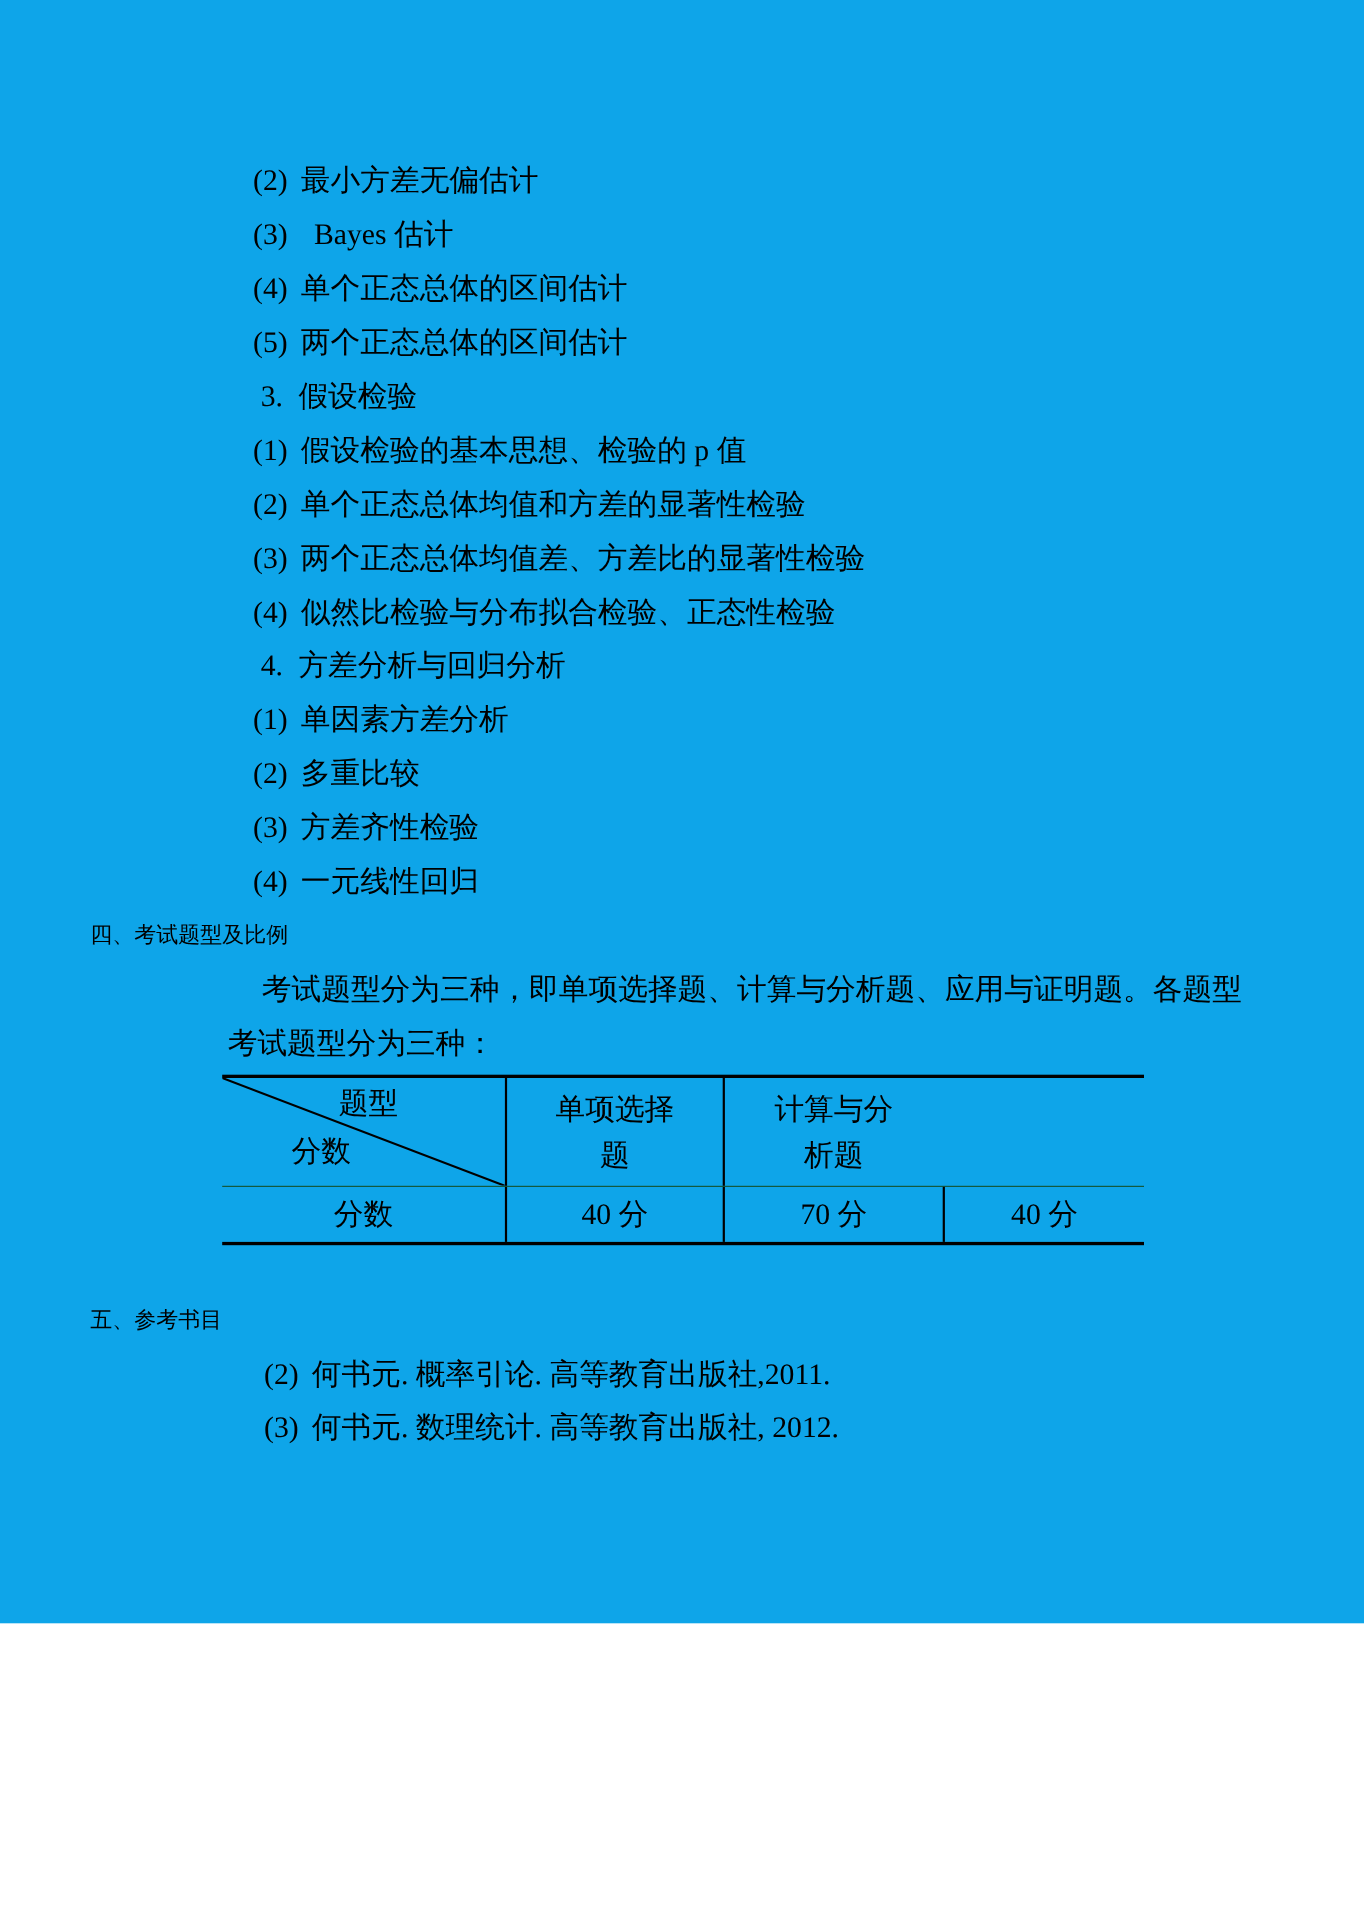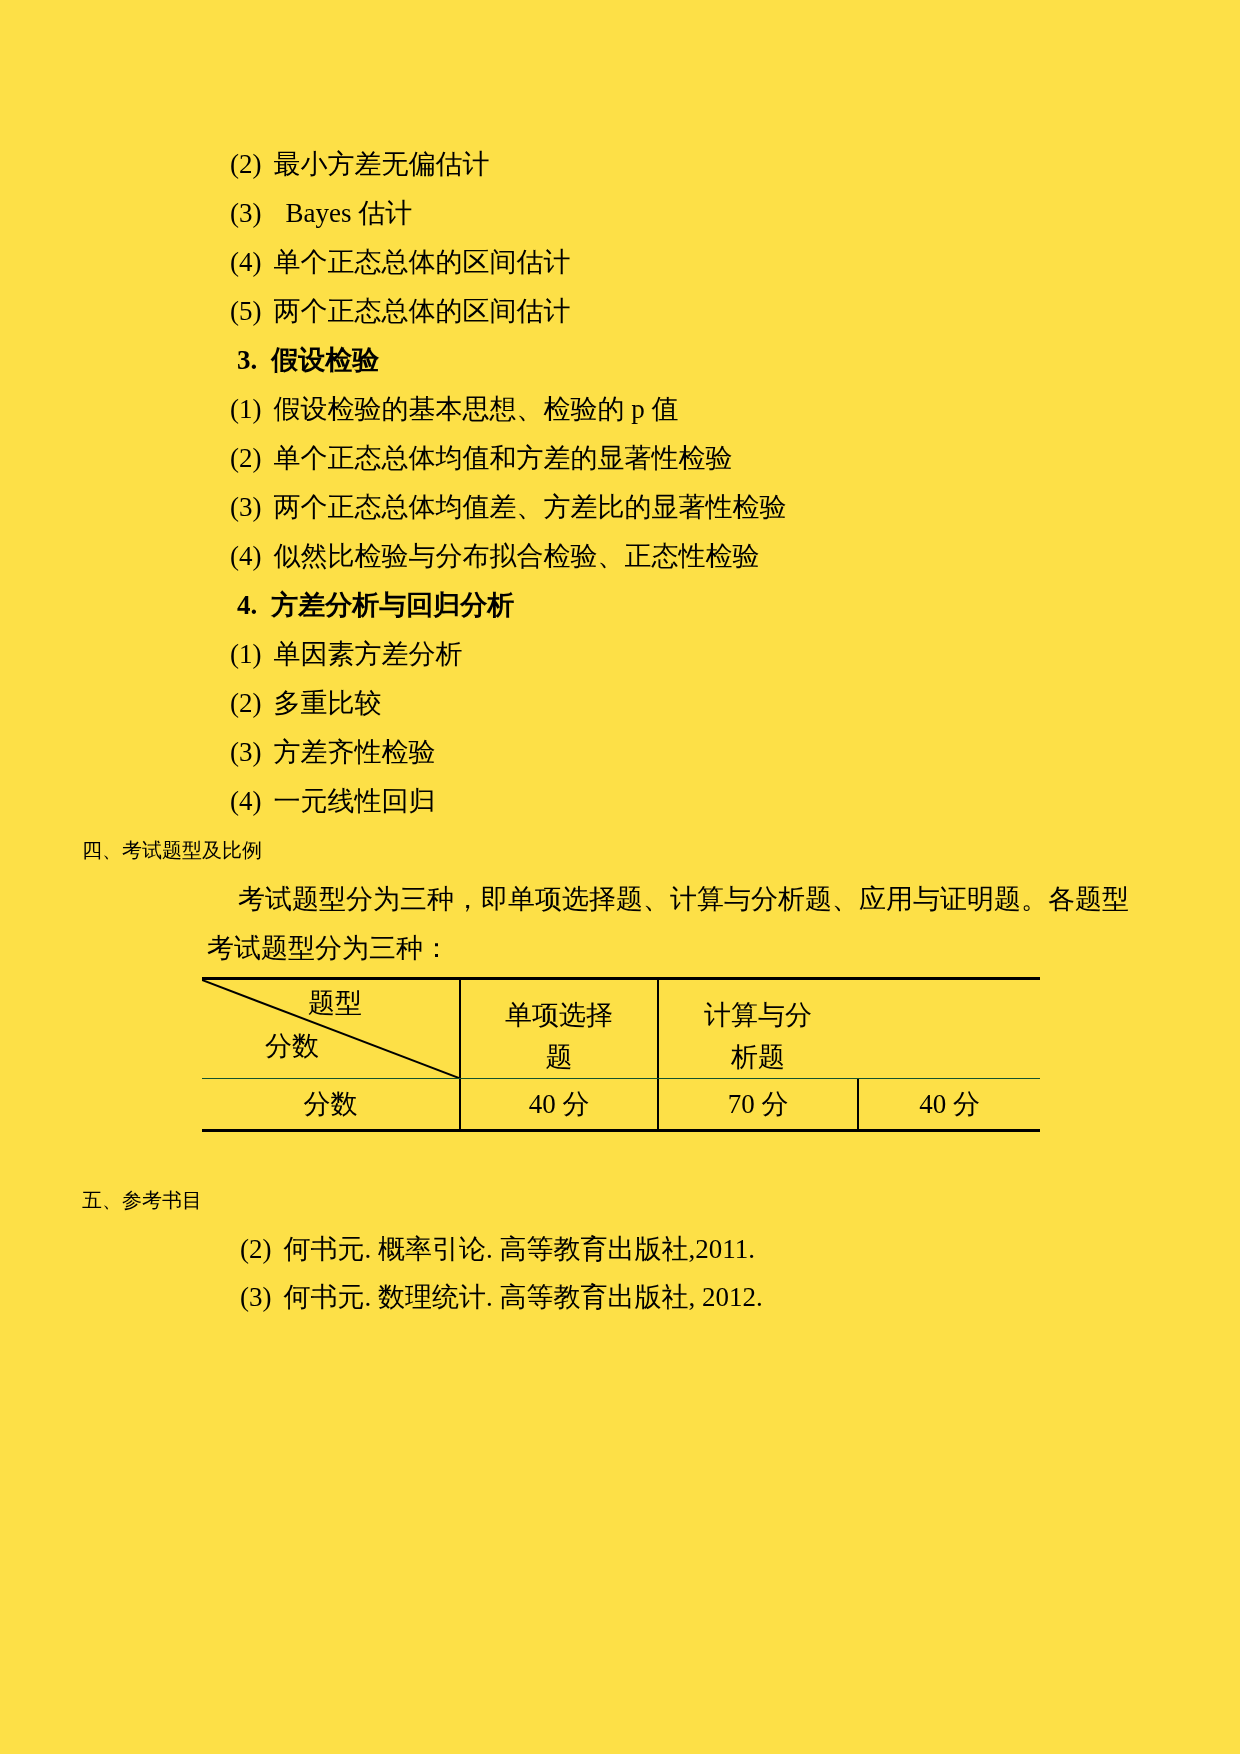--- a/index.html
+++ b/index.html
@@ -1,49 +1,49 @@
 <!DOCTYPE html>
 <html><head>
 <meta charset="utf-8">
 <style>
   html, body { margin:0; padding:0; background:#ffffff; }
   .page {
     position:relative;
     width:1240px;
-    height:1754px;
-    background:#fde047;
+    height:1476px;
+    background:#0ea5e9;
     color:#000;
     font-family:"Liberation Serif","DejaVu Serif",serif;
     overflow:hidden;
   }
   .content { position:absolute; top:140px; left:0; width:100%; }
   .line { height:49px; line-height:49px; font-size:27px; white-space:pre; }
   .item  { padding-left:230px; }
   .item .num { display:inline-block; margin-right:12px; }
   .item.gap-wide .num { margin-right:24px; }
-  .subhead { padding-left:237px; font-weight:bold; }
+  .subhead { padding-left:237px; font-weight:normal; }
   .subhead .num { display:inline-block; margin-right:14px; }
   .majorhead { padding-left:82px; font-weight:normal; font-size:20px; }
   .para1 { padding-left:238px; }
   .para2 { padding-left:207px; }
 
   
   .score-table {
     margin:4px 0 0 202px;
     width:838px;
     border-top:3px solid #000;
     border-bottom:3px solid #000;
     box-sizing:content-box;
   }
   .trow { display:grid; grid-template-columns:257px 198px 200px 183px; }
   .trow.header { height:98px; border-bottom:1px solid #14532d; }
   .trow.data { height:50px; }
   .tcell { box-sizing:border-box; font-size:27px; overflow:hidden; }
   .trow .tcell + .tcell { border-left:2px solid #000; }
-  .head-cell { display:flex; flex-direction:column; align-items:center; justify-content:flex-end; line-height:42px;font-family:Liberation Serif, serif; }
+  .head-cell { display:flex; flex-direction:column; align-items:center; justify-content:center; line-height:42px;font-family:Liberation Serif, serif; }
   .data-cell { display:flex; align-items:center; justify-content:center; }
   .corner { position:relative; }
   .corner svg { position:absolute; left:0; top:0; width:100%; height:100%; display:block; }
   .corner .top-label { position:absolute; top:7px; left:106px; line-height:32px; }
   .corner .bottom-label { position:absolute; top:50px; left:63px; line-height:32px; }
 
   .sec5 { margin-top:44px; }
   .ref { height:48px; line-height:48px; font-size:27px; padding-left:240px; white-space:pre; }
   .ref .num { display:inline-block; margin-right:12px; }
 </style>

